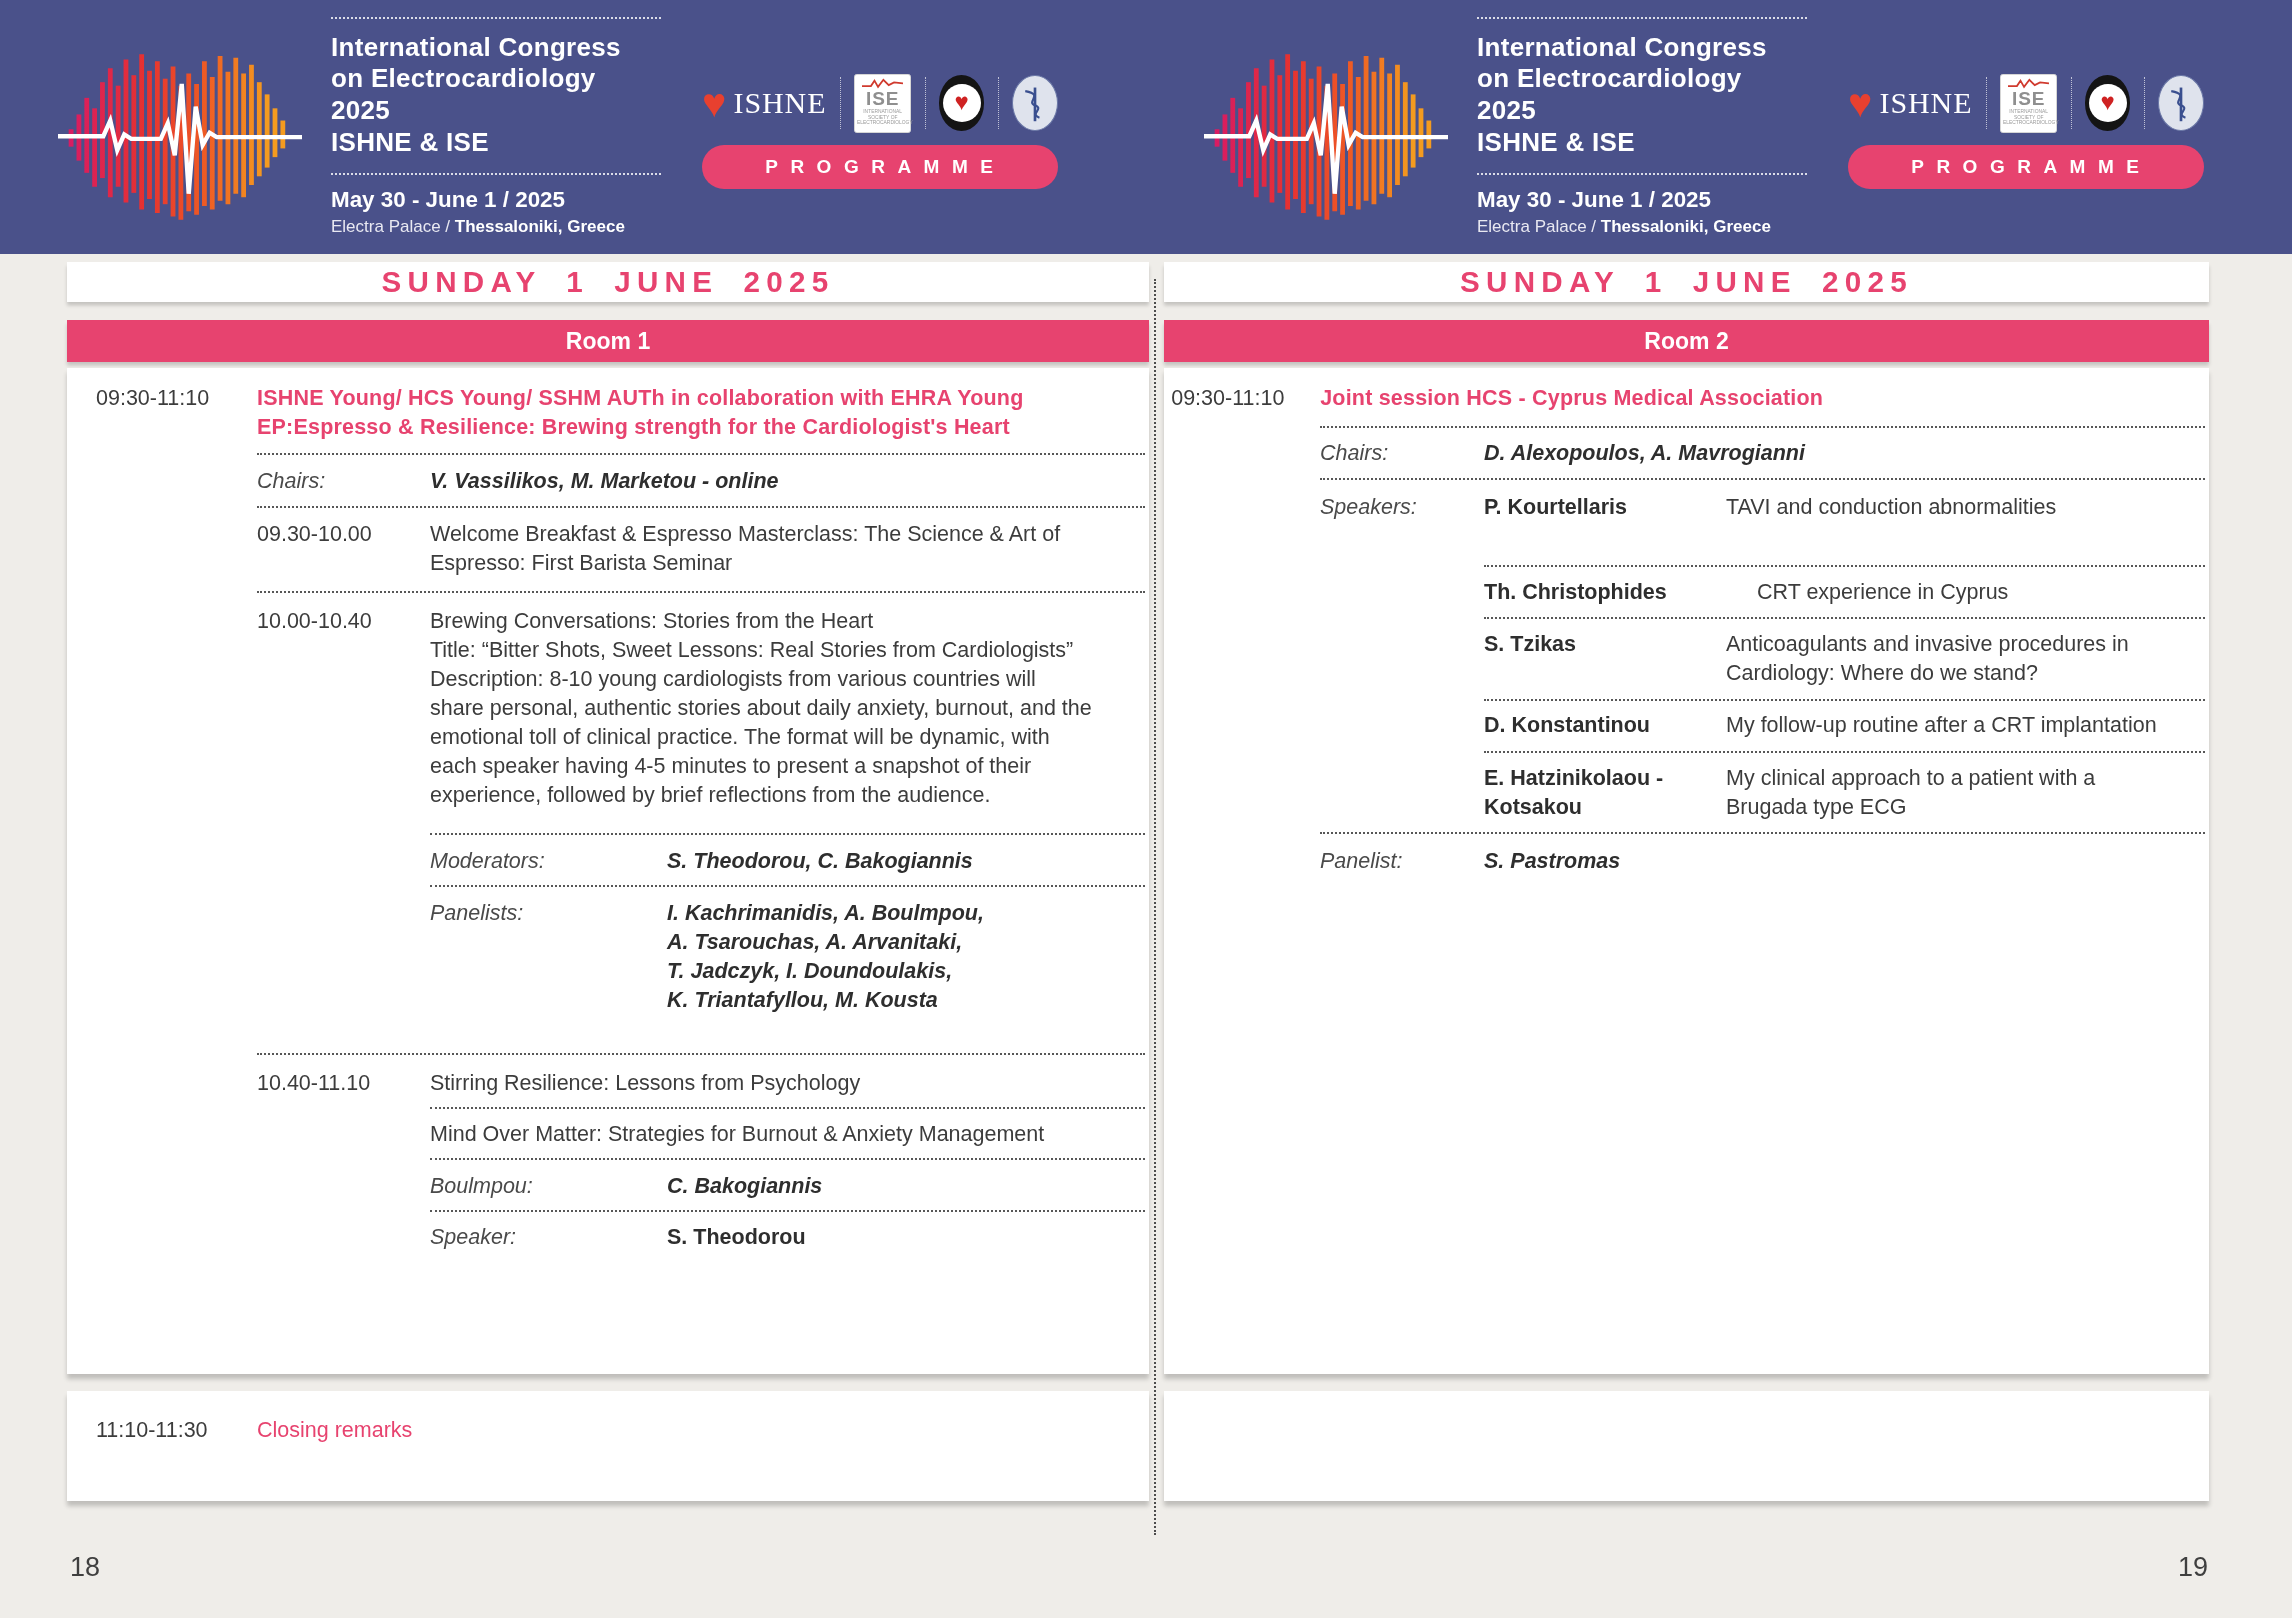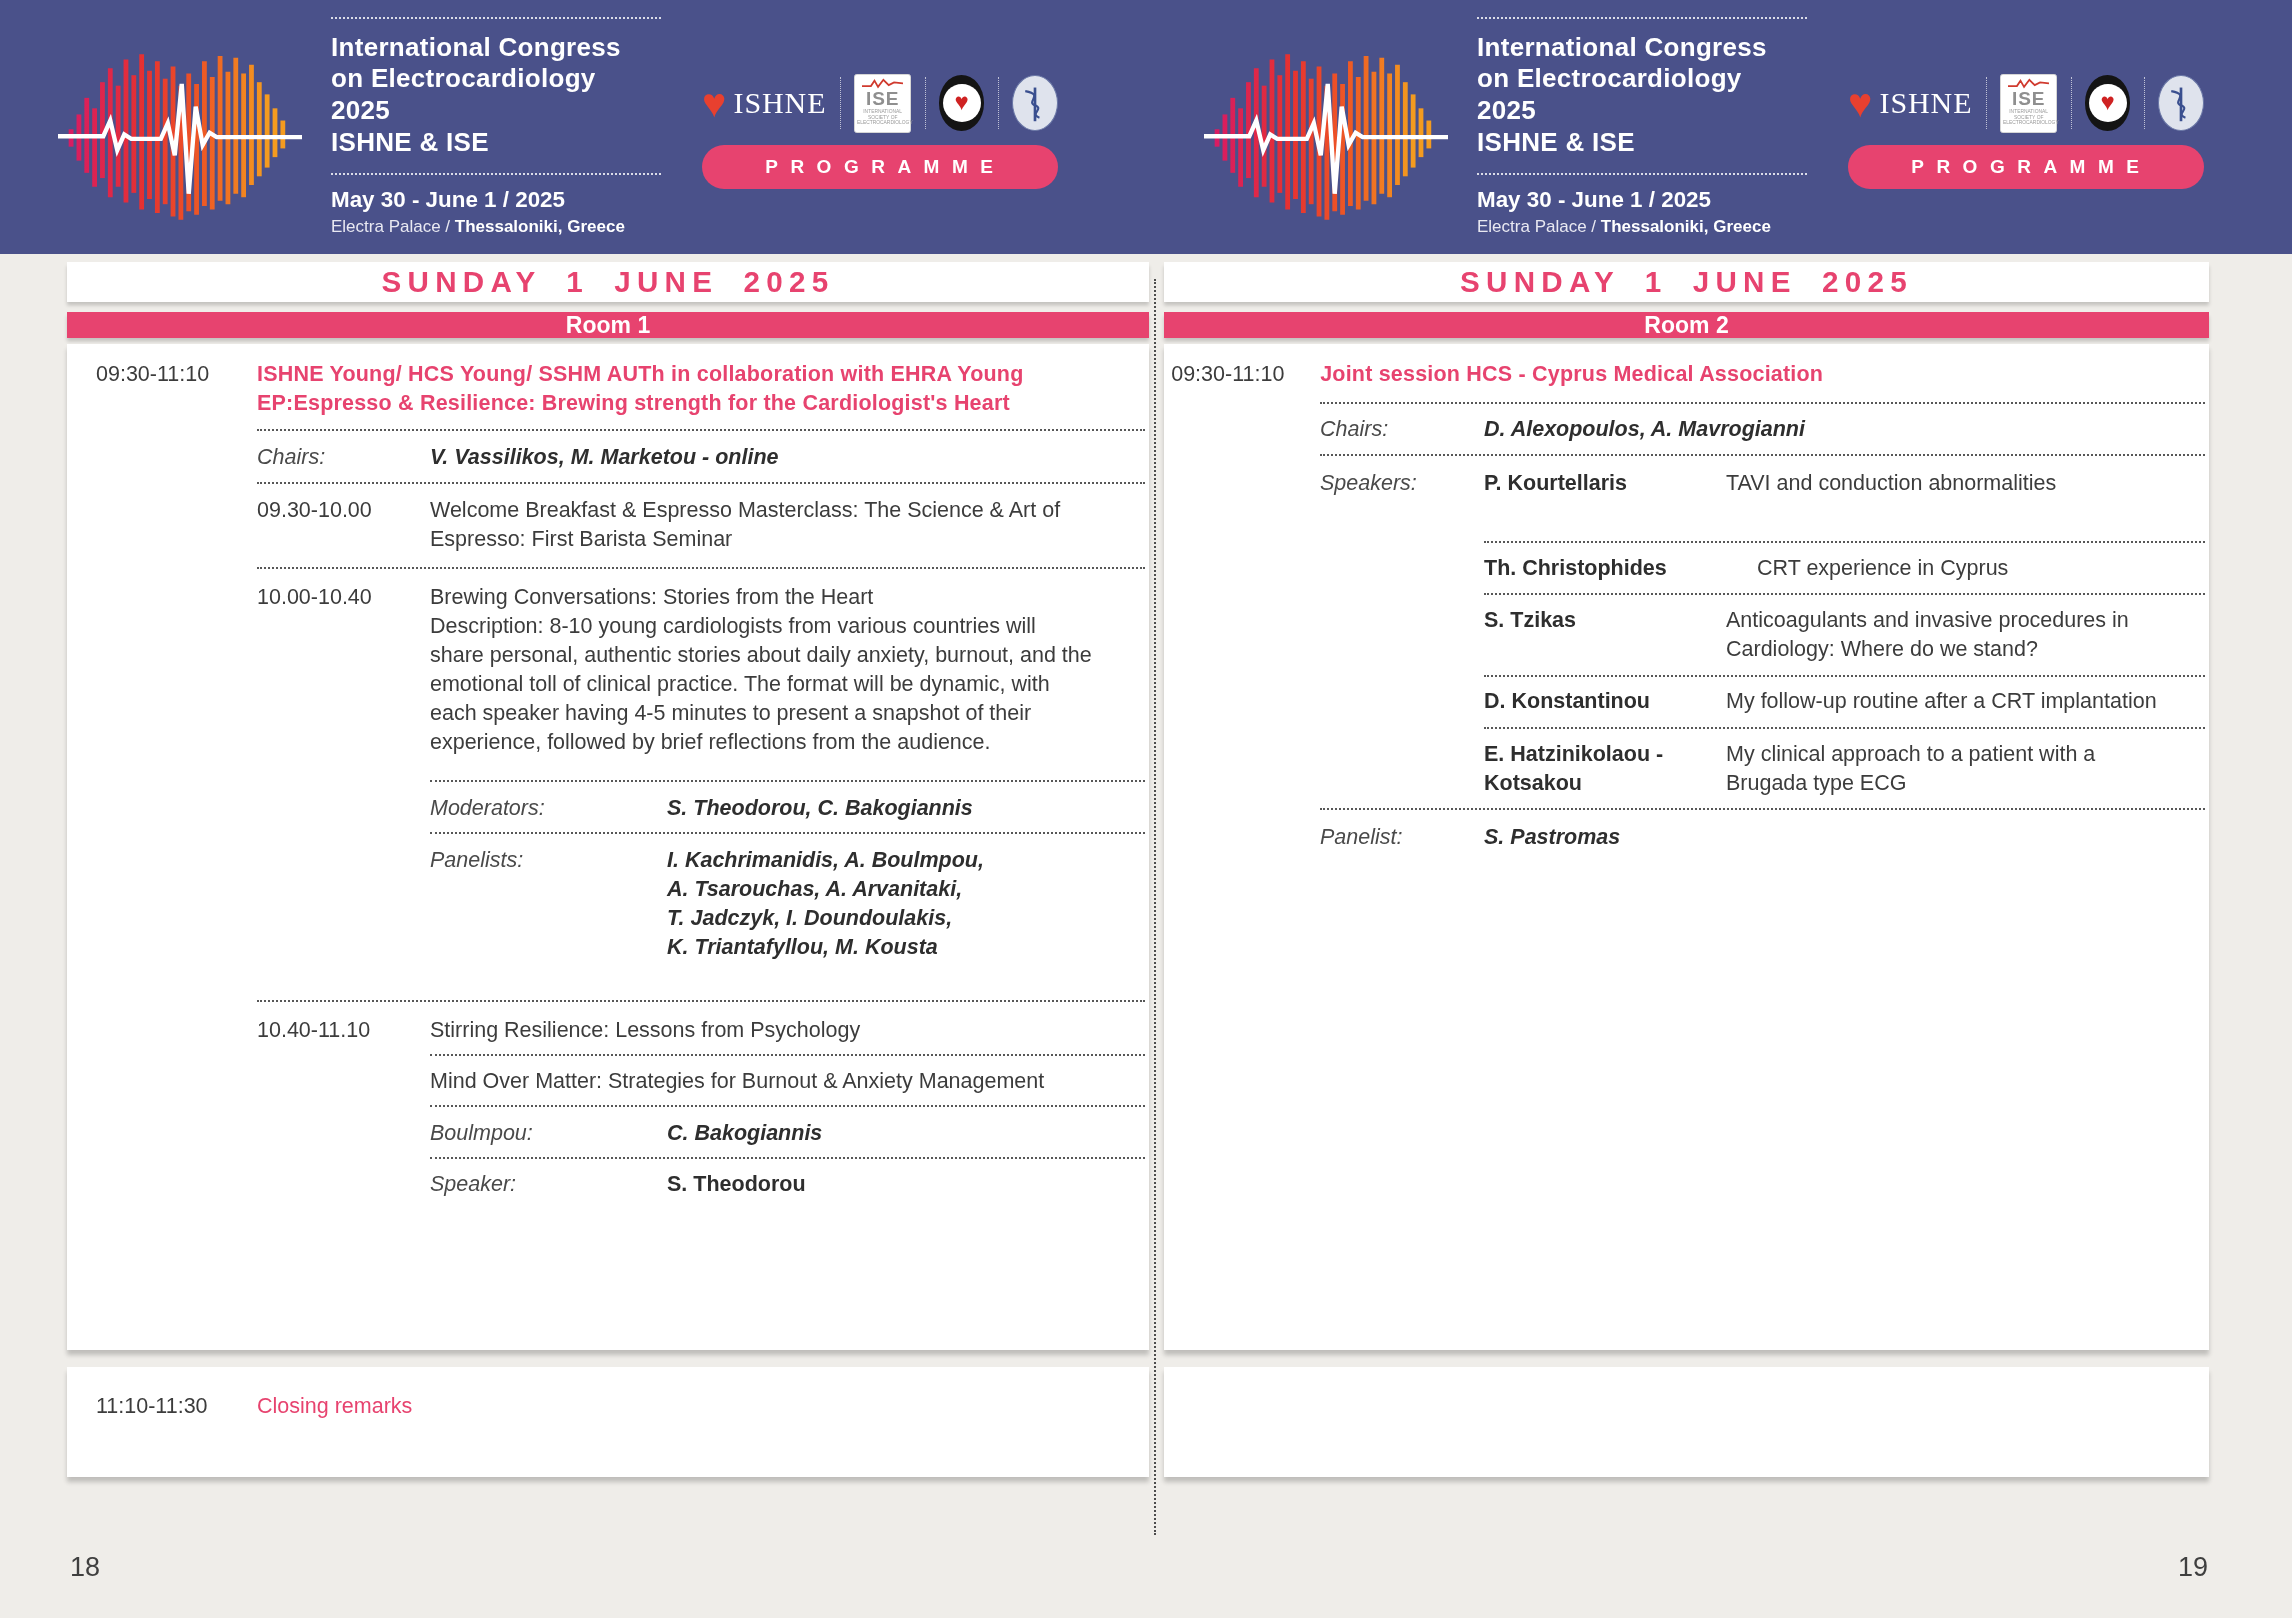--- a/index.html
+++ b/index.html
@@ -46,21 +46,21 @@
 
   
   .page { position:absolute; top:262px; }
   .page-left  { left:67px;  width:1082px; }
   .page-right { left:1164px; width:1045px; }
   .page-divider { position:absolute; left:1154px; top:279px; height:1256px; border-left:2.7px dotted #4c4c4c; }
 
   .day-banner { height:40px; background:#fff; box-shadow:0 3.6px 3.6px rgba(0,0,0,.18);
     display:flex; align-items:center; justify-content:center; }
   .day-title { color:#e7436f; font-weight:bold; font-size:29.6px; letter-spacing:6.3px; word-spacing:10.7px; }
-  .room-bar { margin-top:10px; height:26px; background:#e7436f; box-shadow:0 3.6px 3.6px rgba(0,0,0,.18);
+  .room-bar { margin-top:18px; height:42px; background:#e7436f; box-shadow:0 3.6px 3.6px rgba(0,0,0,.18);
     display:flex; align-items:center; justify-content:center; }
   .room-label { color:#fff; font-weight:bold; font-size:23px; }
   .panel { margin-top:6.3px; background:#fff; box-shadow:0 4.5px 4.5px rgba(0,0,0,.2); height:1006px; padding-top:16px; overflow:hidden; }
   .closing-block { margin-top:17px; background:#ffffff; box-shadow:0 4.5px 4.5px rgba(0,0,0,.2); height:110px; padding-top:25px; }
 
   .row { display:flex; align-items:flex-start; padding-right:27px; font-size:21.5px; line-height:1.35; }
   .sep { border-top:2.2px dotted #575757; margin-right:4.5px; }
 
   .pink { color:#e7436f; }
   .session-title { font-weight:bold; letter-spacing:0.2px; }
@@ -282,20 +282,21 @@
     <div class="row" style="padding-top:12.5px; padding-bottom:12.5px;">
       <div class="l-lbl2">09.30-10.00</div>
       <div class="l-text txt">Welcome Breakfast &amp; Espresso Masterclass: The Science &amp; Art of Espresso: First Barista Seminar</div>
     </div>
     <div class="sep" style="margin-left:190px;"></div>
 
     <div class="row" style="padding-top:14.3px; padding-bottom:23px;">
       <div class="l-lbl2">10.00-10.40</div>
       <div class="l-text txt">
         <div>Brewing Conversations: Stories from the Heart</div>
+        <div>Title: “Bitter Shots, Sweet Lessons: Real Stories from Cardiologists”</div>
         <div>Description: 8-10 young cardiologists from various countries will share personal, authentic stories about daily anxiety, burnout, and the emotional toll of clinical practice. The format will be dynamic, with each speaker having 4-5 minutes to present a snapshot of their experience, followed by brief reflections from the audience.</div>
       </div>
     </div>
     <div class="sep" style="margin-left:363px;"></div>
 
     <div class="row" style="padding-top:11.6px; padding-bottom:9.9px;">
       <div class="l-lbl3 lbl">Moderators:</div>
       <div class="names">S. Theodorou, C. Bakogiannis</div>
     </div>
     <div class="sep" style="margin-left:363px;"></div>

